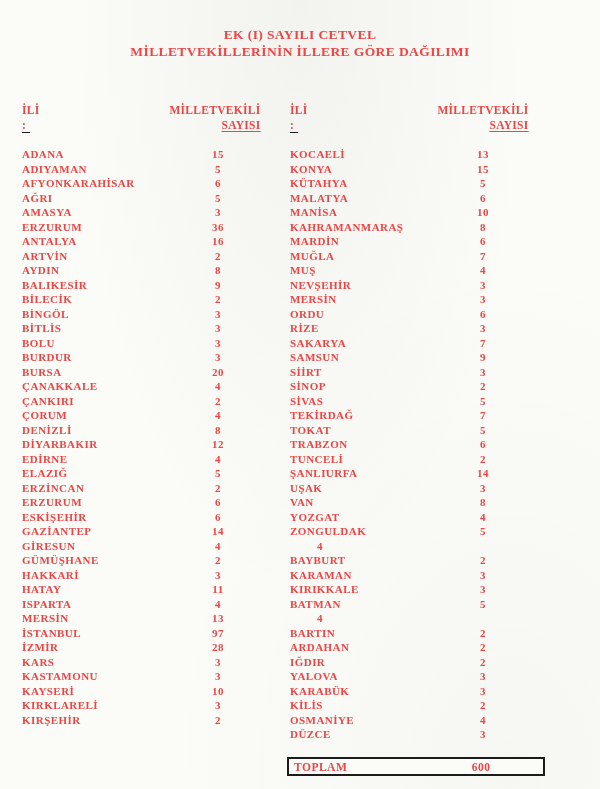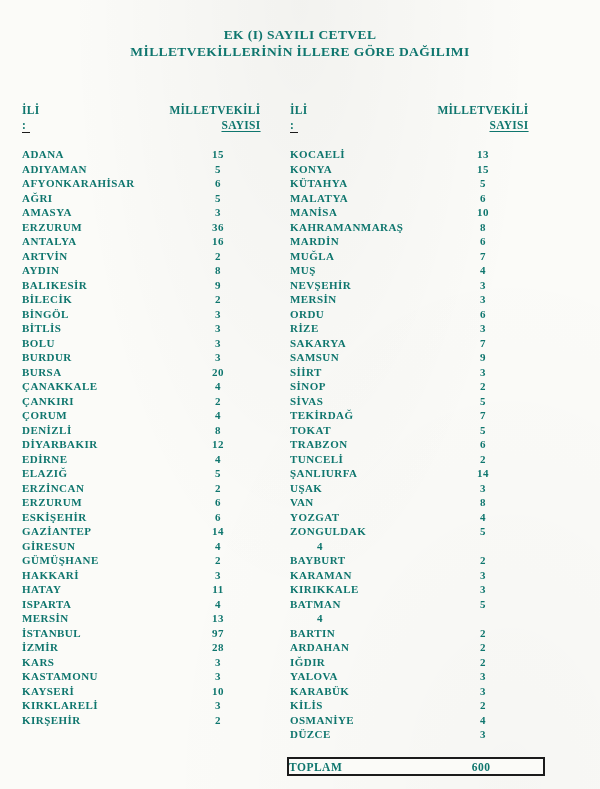--- a/index.html
+++ b/index.html
@@ -1,21 +1,21 @@
 <!DOCTYPE html>
 <html><head>
 <meta charset="utf-8">
 <style>
   html,body { margin:0; padding:0; }
   .page {
     position:relative;
     width:600px; height:789px;
     background:#fbfbf8;
     font-family:"Liberation Serif", serif;
-    color:#0f766e;
+    color:#ef4444;
     font-weight:700;
     overflow:hidden;
   }
   .scan-tint {
     position:absolute; inset:0; pointer-events:none;
     background:
       radial-gradient(ellipse at 50% 0%, rgba(0,0,0,0.035), rgba(0,0,0,0) 55%),
       radial-gradient(ellipse at 85% 100%, rgba(0,0,0,0.02), rgba(0,0,0,0) 50%);
   }
   .title-block {
@@ -47,21 +47,21 @@
   .row .sayi { width:60px; text-align:center; flex:none; }
   .total-box {
     position:absolute; left:287px; top:757px;
     width:258px; height:19px;
     box-sizing:border-box;
     border:2px solid #1b1b1b;
     background:#fbfbf8;
     display:flex; align-items:center;
     font-size:11.5px; letter-spacing:0.5px;
   }
-  .total-box .label { }
+  .total-box .label { padding-left:5px; }
   .total-box .value { position:absolute; left:192px; transform:translateX(-50%); }
 </style>
 </head>
 <body>
 
 <div class="page">
   <div class="scan-tint"></div>
 
   <div class="title-block">
     <div>EK (I) SAYILI CETVEL</div>

